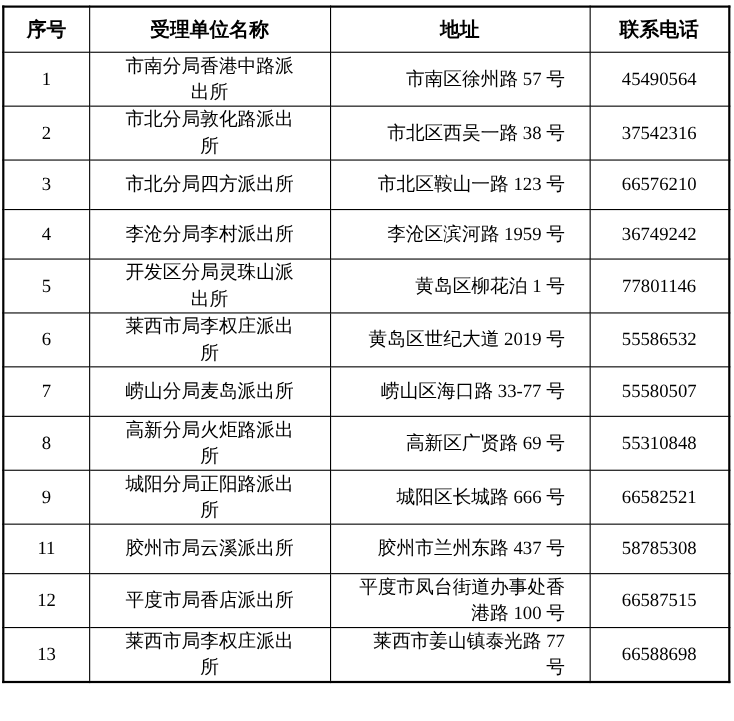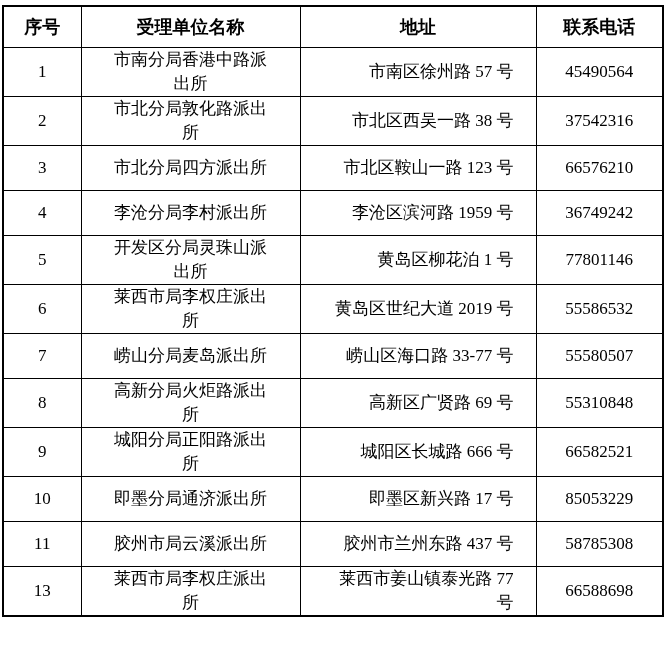--- a/index.html
+++ b/index.html
@@ -126,30 +126,30 @@
           <td class="address-cell">高新区广贤路 69 号</td>
           <td>55310848</td>
         </tr>
         <tr>
           <td>9</td>
           <td class="unit-name-cell">城阳分局正阳路派出所</td>
           <td class="address-cell">城阳区长城路 666 号</td>
           <td>66582521</td>
         </tr>
         <tr>
-          <td>10</td>
-          <td class="unit-name-cell">即墨分局通济派出所</td>
-          <td class="address-cell">即墨区新兴路 17 号</td>
-          <td>85053229</td>
-        </tr>
-        <tr>
           <td>11</td>
           <td class="unit-name-cell">胶州市局云溪派出所</td>
           <td class="address-cell">胶州市兰州东路 437 号</td>
           <td>58785308</td>
+        </tr>
+        <tr>
+          <td>12</td>
+          <td class="unit-name-cell">平度市局香店派出所</td>
+          <td class="address-cell">平度市凤台街道办事处香港路 100 号</td>
+          <td>66587515</td>
         </tr>
         <tr>
           <td>13</td>
           <td class="unit-name-cell">莱西市局李权庄派出所</td>
           <td class="address-cell">莱西市姜山镇泰光路 77 号</td>
           <td>66588698</td>
         </tr>
       </tbody>
   </table>
 </div>

